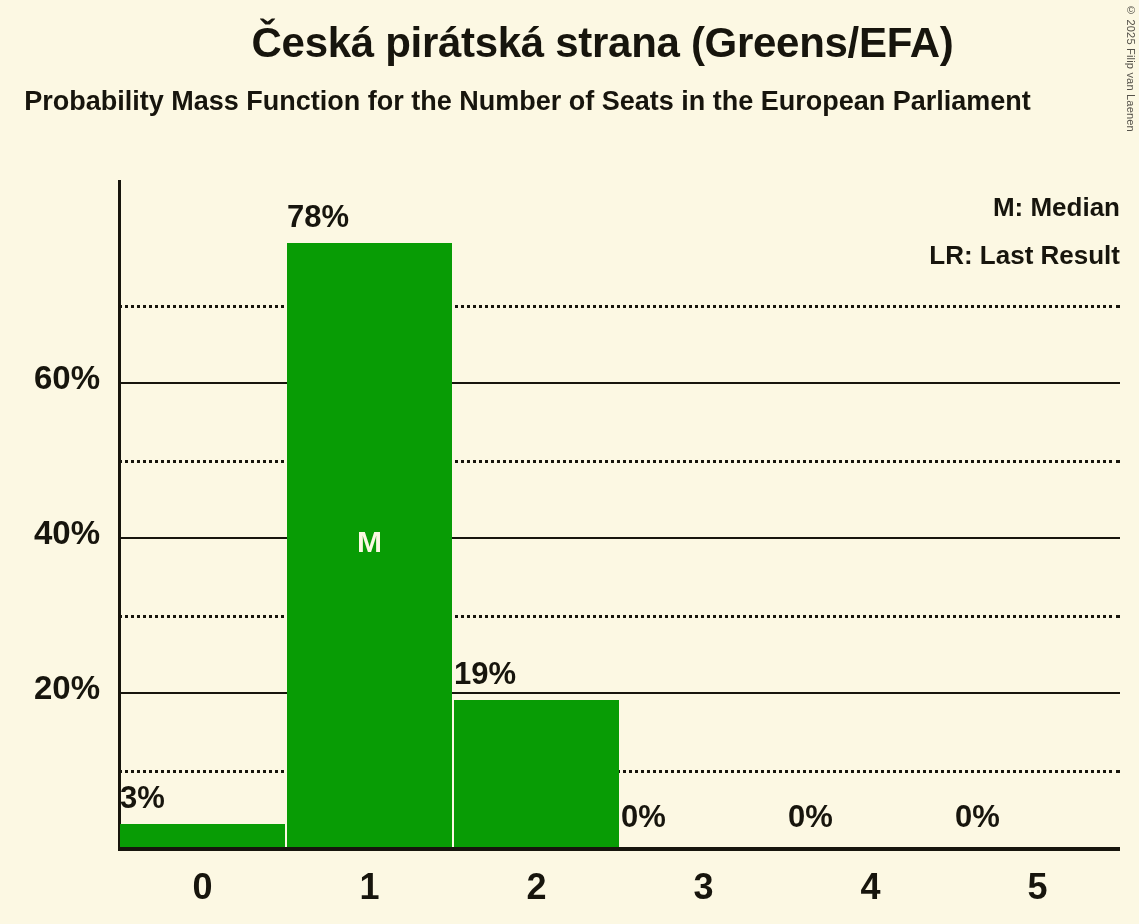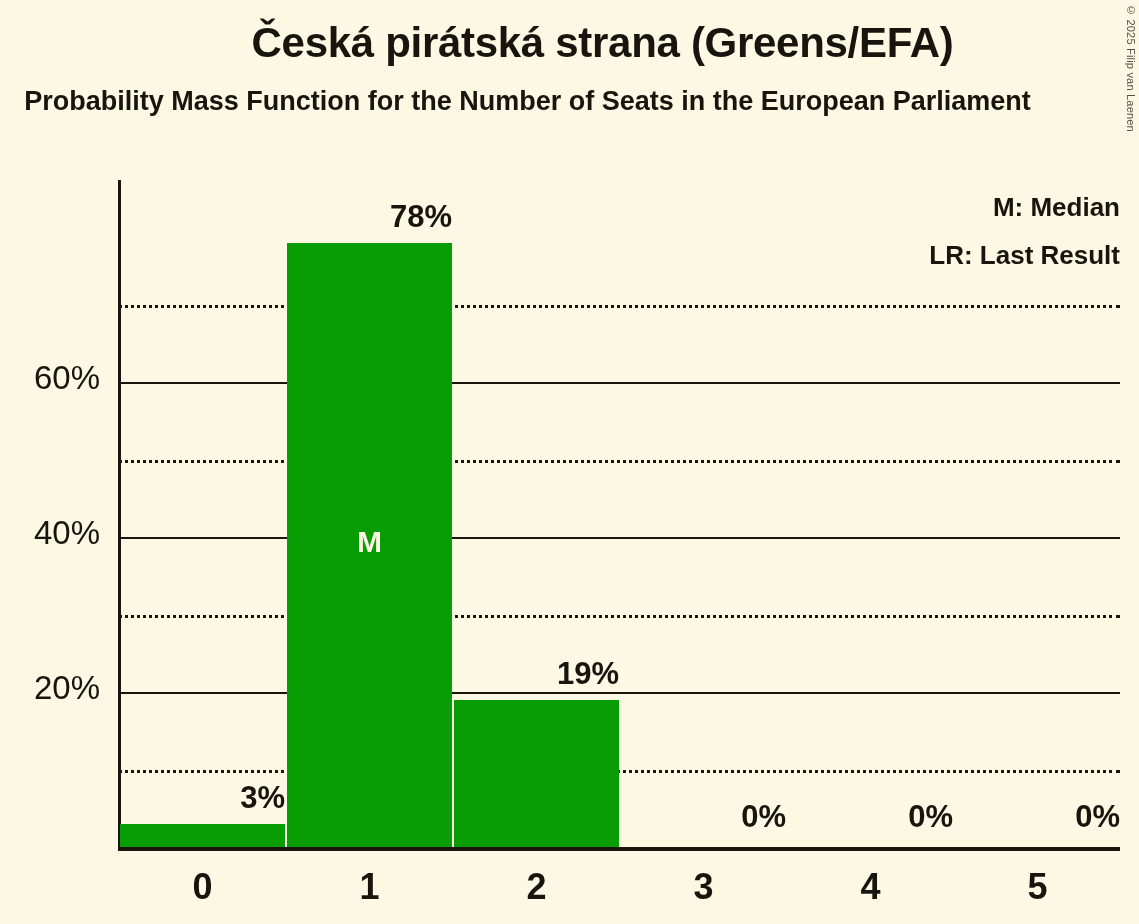--- a/index.html
+++ b/index.html
@@ -133,21 +133,21 @@
     text-align: center;
     font-size: 30px;
     font-weight: bold;
     color: #fcf8e3;
     pointer-events: none;
   }
 
   
   .value-label {
     position: absolute;
-    text-align: right;
+    text-align: left;
     font-size: 31px;
     font-weight: bold;
     color: #17150d;
     white-space: nowrap;
   }
   .lr-label {
     position: absolute;
     text-align: center;
     font-size: 30px;
     font-weight: bold;
@@ -155,21 +155,21 @@
     white-space: nowrap;
   }
 
   
   .ytick {
     position: absolute;
     right: 1039px;
     width: 100px;
     text-align: right;
     font-size: 33px;
-    font-weight: normal;
+    font-weight: bold;
     color: #17150d;
     white-space: nowrap;
   }
   .xtick {
     position: absolute;
     top: 866px;
     text-align: center;
     font-size: 36px;
     font-weight: bold;
     color: #17150d;

